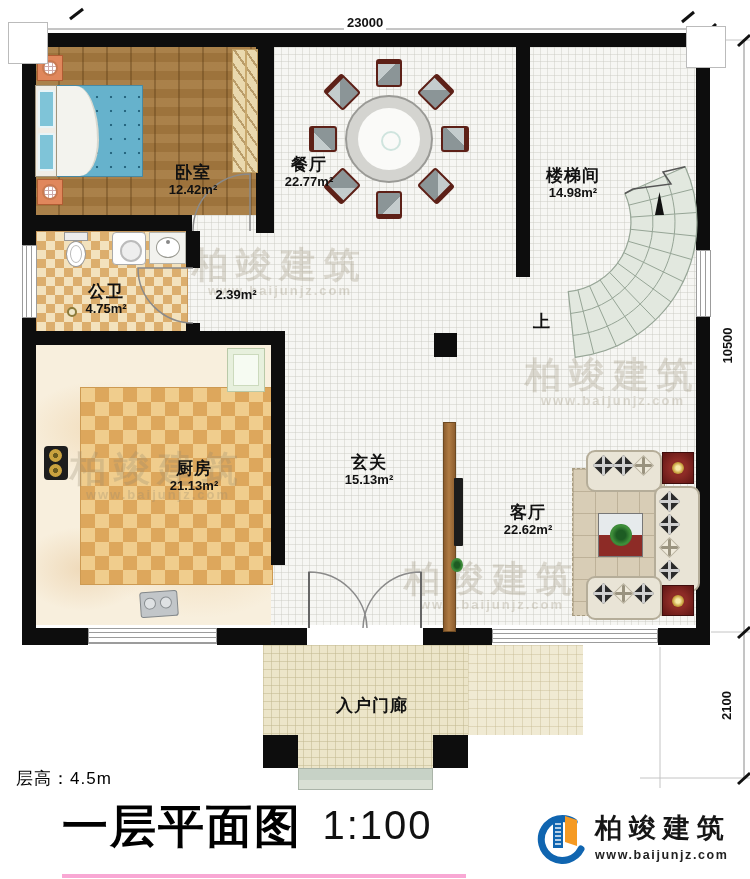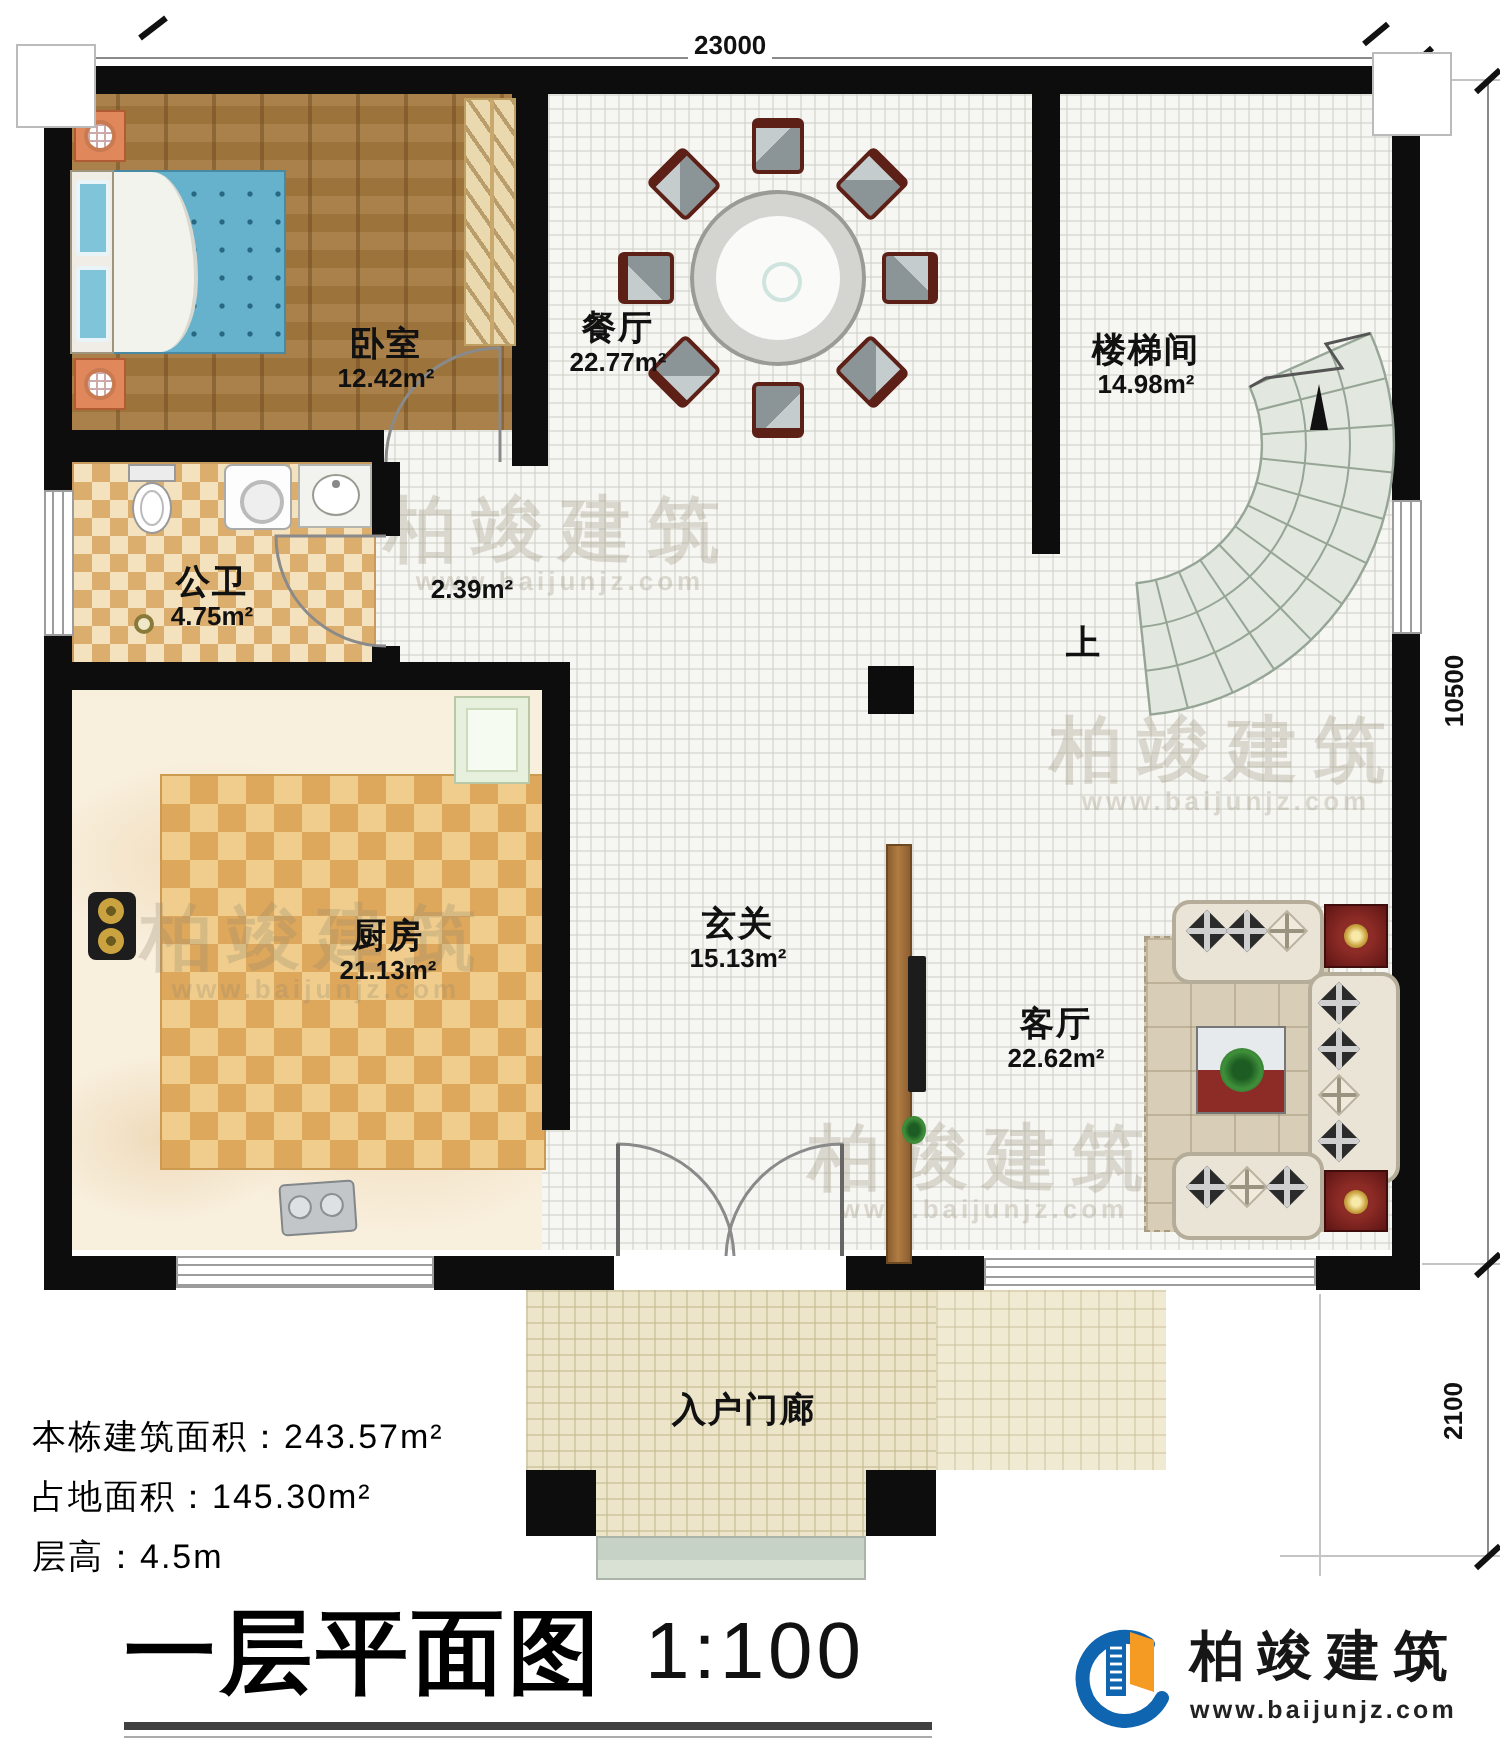--- a/index.html
+++ b/index.html
@@ -89,21 +89,21 @@
   .side-table:after{content:"";position:absolute;left:50%;top:50%;width:12px;height:12px;margin:-6px 0 0 -6px;border-radius:50%;
     background:radial-gradient(#f7e9a8 25%,#caa23f 60%,#8a7526);}
   .coffee-table{position:absolute;border:1px solid #777;box-sizing:border-box;
     background:linear-gradient(#e6eaec 0 50%,#8d2b26 50% 100%);}
   .drain{position:absolute;width:10px;height:10px;border-radius:50%;border:2px solid #8a7a3a;background:#efe7c8;box-sizing:border-box;}
   .watermark{position:absolute;color:rgba(148,138,112,.28);text-align:center;pointer-events:none;line-height:1.05;white-space:nowrap;}
   .watermark .w1{font-size:36px;font-weight:700;letter-spacing:8px;}
   .watermark .w2{font-size:13px;font-weight:700;letter-spacing:2px;}
   
   .info-line{position:absolute;left:16px;font-size:17px;font-weight:500;color:#000;letter-spacing:1px;white-space:nowrap;}
-  .title-wrap{position:absolute;left:62px;top:796px;width:404px;border-bottom:4px solid #404040;padding-bottom:3px;}
+  .title-wrap{position:absolute;left:62px;top:796px;width:404px;border-bottom:4px solid #f9a8d4;padding-bottom:16px;}
   .title-wrap:after{content:"";position:absolute;left:0;right:0;bottom:-8px;height:1px;background:#aaa;}
   .title-text{font-size:46px;font-weight:700;color:#000;letter-spacing:2px;display:inline-block;}
   .title-scale{font-size:40px;font-weight:300;color:#111;display:inline-block;margin-left:16px;vertical-align:3px;letter-spacing:2px;}
   .brand{position:absolute;left:533px;top:808px;display:flex;align-items:center;}
   .brand-text{margin-left:8px;}
   .brand-name{font-size:27px;font-weight:900;color:#161616;letter-spacing:7px;white-space:nowrap;}
   .brand-url{font-size:12.5px;font-weight:700;color:#222;letter-spacing:1.6px;margin-top:2px;}
   svg.overlay{position:absolute;left:0;top:0;pointer-events:none;}
 </style>
 </head>
@@ -307,22 +307,20 @@
   </div>
   <div class="room-label" style="left:528px;top:520px;">
     <div class="nm">客厅</div>
       <div class="ar">22.62m²</div>
   </div>
   <div class="room-label" style="left:372px;top:706px;">
     <div class="nm">入户门廊</div>
   </div>
   <div class="up-label" style="left:533px;top:310px;">上</div>
 
-  <div class="info-line" style="top:707px;">本栋建筑面积：243.57m²</div>
-  <div class="info-line" style="top:737px;">占地面积：145.30m²</div>
   <div class="info-line" style="top:767px;">层高：4.5m</div>
 
   <div class="title-wrap">
     <span class="title-text">一层平面图</span>
     <span class="title-scale">1:100</span>
   </div>
 
   <div class="brand">
     <svg width="54" height="56" viewBox="0 0 54 56">
       <path d="M41 14 A21 21 0 1 0 48 41" fill="none" stroke="#1065b0" stroke-width="7" stroke-linecap="round"></path>

